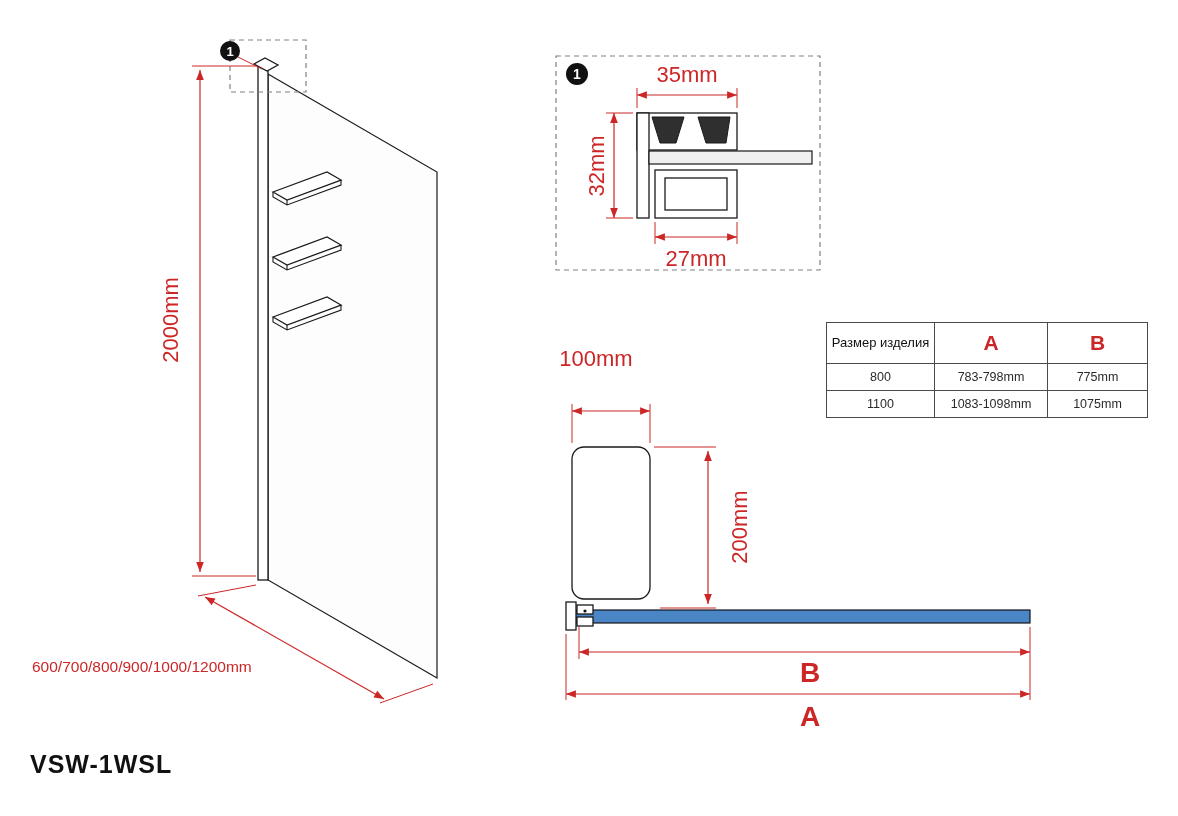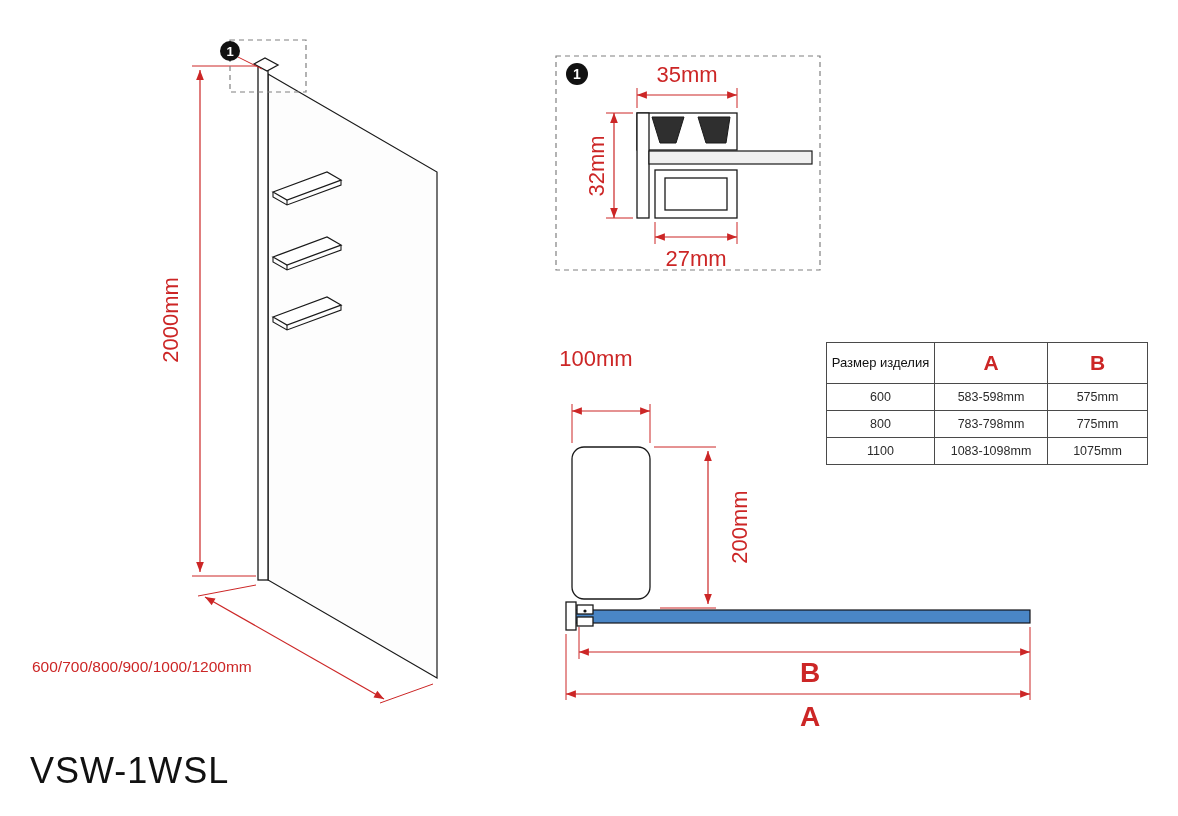--- a/index.html
+++ b/index.html
@@ -26,29 +26,29 @@
   .arrow-head{fill:var(--dimension-red);}
   .red{fill:var(--dimension-red);}
   .dim{font-size:22px;}
   .dim-sm{font-size:15.5px;}
   .big-letter{font-size:28px;font-weight:bold;}
   .marker-dot{fill:#111;}
   .marker-num{fill:#fff;font-weight:bold;font-size:13px;}
   .glass-bar{fill:var(--glass-blue);stroke:#14141a;stroke-width:1.2;}
 
   
-  .size-table{position:absolute;left:826px;top:342px;width:321px;border-collapse:collapse;
+  .size-table{position:absolute;left:826px;top:322px;width:321px;border-collapse:collapse;
               table-layout:fixed;background:#fff;}
   .size-table th,.size-table td{border:1px solid #4a4a4a;text-align:center;vertical-align:middle;
               padding:0;}
   .size-table th{height:40px;font-weight:normal;font-size:13px;color:#111;line-height:1.25;}
   .size-table th.ab{font-size:21px;font-weight:bold;color:var(--dimension-red);}
   .size-table td{height:26px;font-size:12.5px;color:#2b2b2b;}
 
-  .model-title{position:absolute;left:30px;top:750px;font-size:36px;font-weight:normal;
+  .model-title{position:absolute;left:30px;top:750px;font-size:25px;font-weight:bold;
                color:#111;letter-spacing:1px;}
 </style>
 </head>
 <body>
 
 <div class="canvas">
 
   <svg width="1178" height="816" viewBox="0 0 1178 816">
     <defs>
       <marker id="arr" viewBox="0 0 10 8" markerWidth="11" markerHeight="9" refX="9.5" refY="4" orient="auto-start-reverse" markerUnits="userSpaceOnUse">
@@ -184,25 +184,20 @@
       </colgroup>
     <thead>
       <tr>
         <th>Размер изделия</th>
         <th class="ab">A</th>
         <th class="ab">B</th>
       </tr>
     </thead>
     <tbody>
       <tr>
-        <td>600</td>
-        <td>583-598mm</td>
-        <td>575mm</td>
-      </tr>
-      <tr>
         <td>800</td>
         <td>783-798mm</td>
         <td>775mm</td>
       </tr>
       <tr>
         <td>1100</td>
         <td>1083-1098mm</td>
         <td>1075mm</td>
       </tr>
     </tbody>

